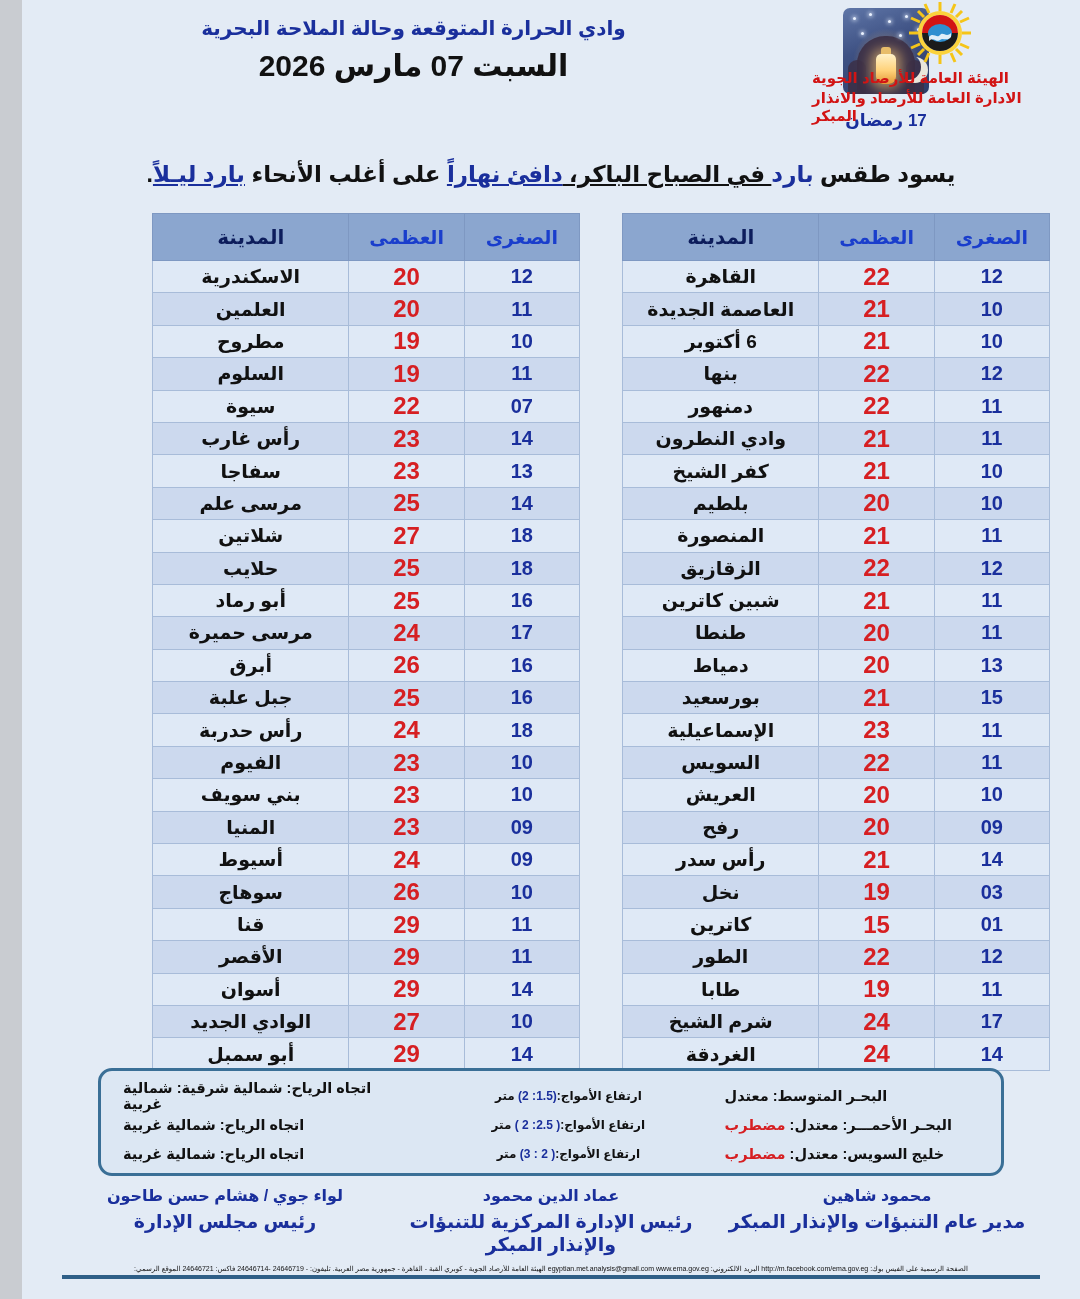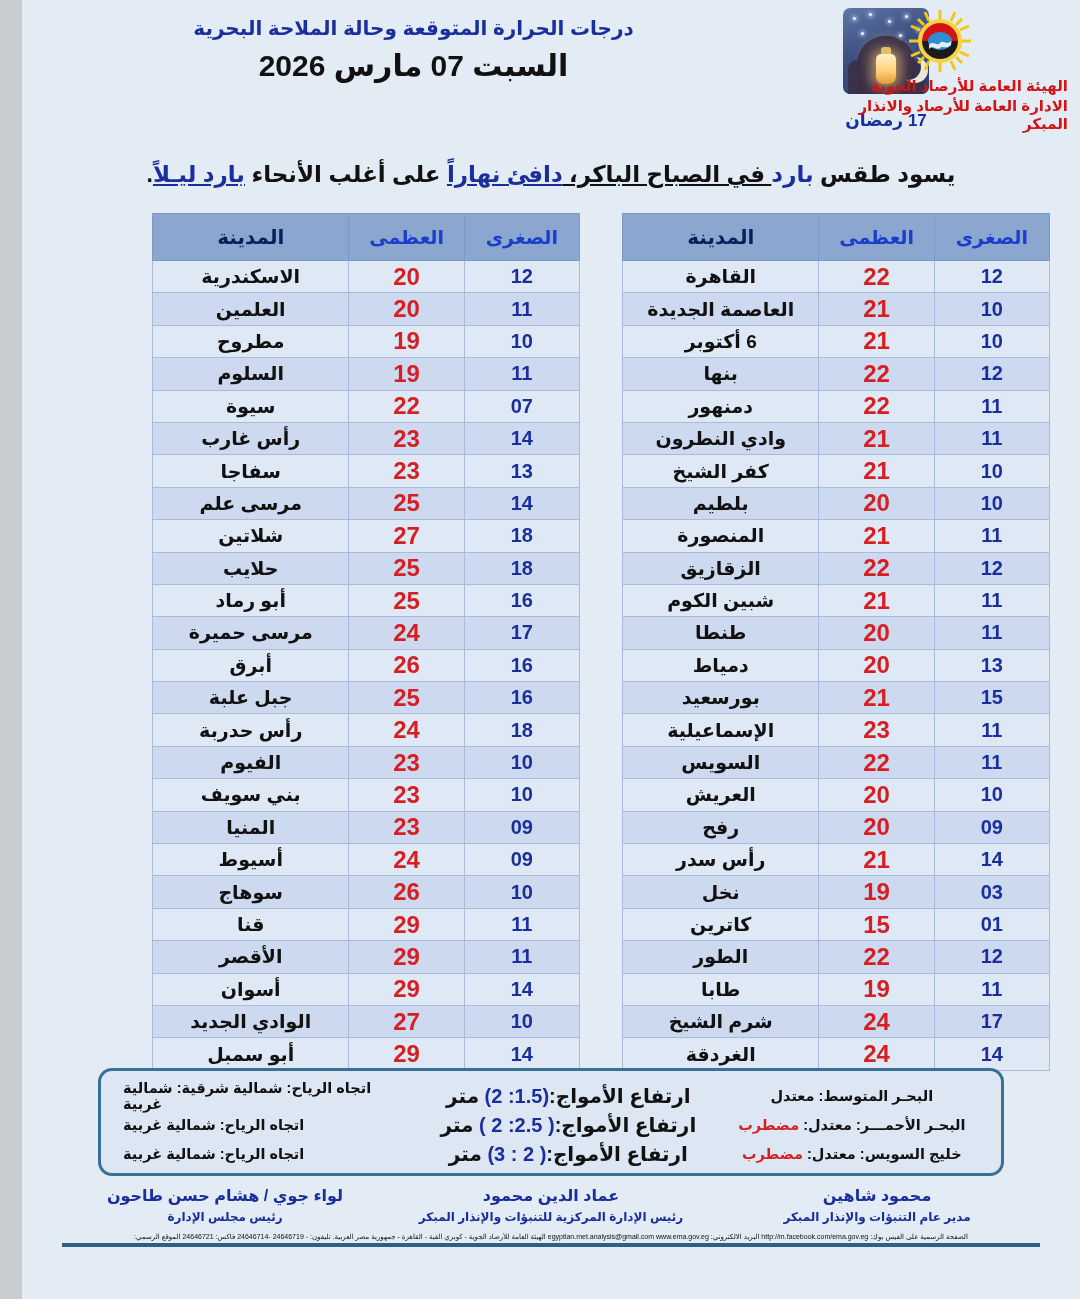--- a/index.html
+++ b/index.html
@@ -64,21 +64,21 @@
     box-shadow:0 0 4px 1px rgba(230,240,255,.8);
   }
   .ramadan-label {
     margin-top:16px; font-size:17px; font-weight:bold; color:#1a2f9c;
   }
 
   .title-block { position:absolute; left:0; right:275px; top:16px; text-align:center; }
   .doc-title { font-size:20px; font-weight:bold; color:#1a2f9c; letter-spacing:.2px; }
   .doc-date { margin-top:8px; font-size:30px; font-weight:bold; color:#111; }
 
-  .org-block { position:absolute; right:12px; top:10px; width:256px; text-align:right; }
+  .org-block { position:absolute; right:12px; top:2px; width:256px; text-align:left; }
   .logo { width:62px; height:62px; margin:0 auto 5px; position:relative; }
   .org-line1 { font-size:15px; font-weight:bold; color:#d21414; }
   .org-line2 { font-size:15px; font-weight:bold; color:#d21414; margin-top:2px; }
 
   .headline {
     text-align:center; font-size:23px; font-weight:bold; color:#111;
     margin:10px 0 8px; padding:0 40px; line-height:1.45;
   }
   .headline .hl { color:#1a2f9c; }
   .headline .u { text-decoration:underline; }
@@ -110,32 +110,32 @@
   td.mn   { font-size:20px; font-weight:bold; color:#1a2f9c; }
 
   
   .marine {
     position:absolute; left:76px; top:1068px; width:906px; height:108px;
     border:3px solid #3a6f96; border-radius:14px;
     background:#dce7f3;
     padding:10px 16px 0;
   }
   .marine-row { display:flex; align-items:center; height:29px; }
-  .m-sea   { width:30%; text-align:center; font-size:14.5px; font-weight:bold; color:#111; padding-right:6px; }
-  .m-wave  { width:36%; text-align:center; font-size:20px; font-weight:bold; color:#111; }
+  .m-sea   { width:30%; text-align:left; font-size:14.5px; font-weight:bold; color:#111; padding-right:6px; }
+  .m-wave  { width:36%; text-align:center; font-size:12px; font-weight:bold; color:#111; }
   .m-wind  { width:34%; text-align:left;  font-size:14.5px; font-weight:bold; color:#111; padding-left:6px; }
   .m-red   { color:#d61f22;margin-top:12px; }
   .m-blue  { color:#1a2f9c; }
 
   
   .footer { position:absolute; left:0; top:1186px; width:1058px; }
   .sign-row { display:flex; padding:0 40px; }
   .sign { flex:1; text-align:center; }
   .sign .nm { font-size:16px; font-weight:bold; color:#1a2f9c; }
-  .sign .ttl { font-size:12px; font-weight:bold; color:#1a2f9c; margin-top:5px; }
+  .sign .ttl { font-size:19px; font-weight:bold; color:#1a2f9c; margin-top:5px; }
   .contact {
     margin:9px 44px 0; font-size:7px; color:#111; text-align:center;
     white-space:nowrap; overflow:hidden; direction:rtl;
   }
   .rule { margin:2px 40px 0; height:4px; background:#2f5f87; }
 </style>
 </head>
 <body>
 
 <div class="page">
@@ -154,21 +154,21 @@
         <div class="star" style="left:45px;top:12px;"></div>
         <div class="star" style="left:62px;top:7px;"></div>
         <div class="star" style="left:74px;top:20px;"></div>
         <div class="star" style="left:18px;top:24px;"></div>
         <div class="star" style="left:56px;top:26px;"></div>
       </div>
       <div class="ramadan-label">17 رمضان</div>
     </div>
 
     <div class="title-block">
-      <div class="doc-title">درجات الحرارة المتوقعة وحالة الملاحة البحرية</div>
+      <div class="doc-title">وادي الحرارة المتوقعة وحالة الملاحة البحرية</div>
       <div class="doc-date">السبت 07 مارس 2026</div>
     </div>
 
     <div class="org-block">
       <div class="logo">
         <svg viewBox="0 0 62 62" width="62" height="62">
           <g>
             <g stroke="#f5c518" stroke-width="3">
               <line x1="31" y1="0" x2="31" y2="9"></line>
                 <line x1="31" y1="53" x2="31" y2="62"></line>
@@ -268,21 +268,21 @@
               <td class="city">المنصورة</td>
             </tr>
             <tr class="r-even">
               <td class="mn">12</td>
               <td class="mx">22</td>
               <td class="city">الزقازيق</td>
             </tr>
             <tr class="r-odd">
               <td class="mn">11</td>
               <td class="mx">21</td>
-              <td class="city">شبين الكوم</td>
+              <td class="city">شبين كاترين</td>
             </tr>
             <tr class="r-even">
               <td class="mn">11</td>
               <td class="mx">20</td>
               <td class="city">طنطا</td>
             </tr>
             <tr class="r-odd">
               <td class="mn">13</td>
               <td class="mx">20</td>
               <td class="city">دمياط</td>

